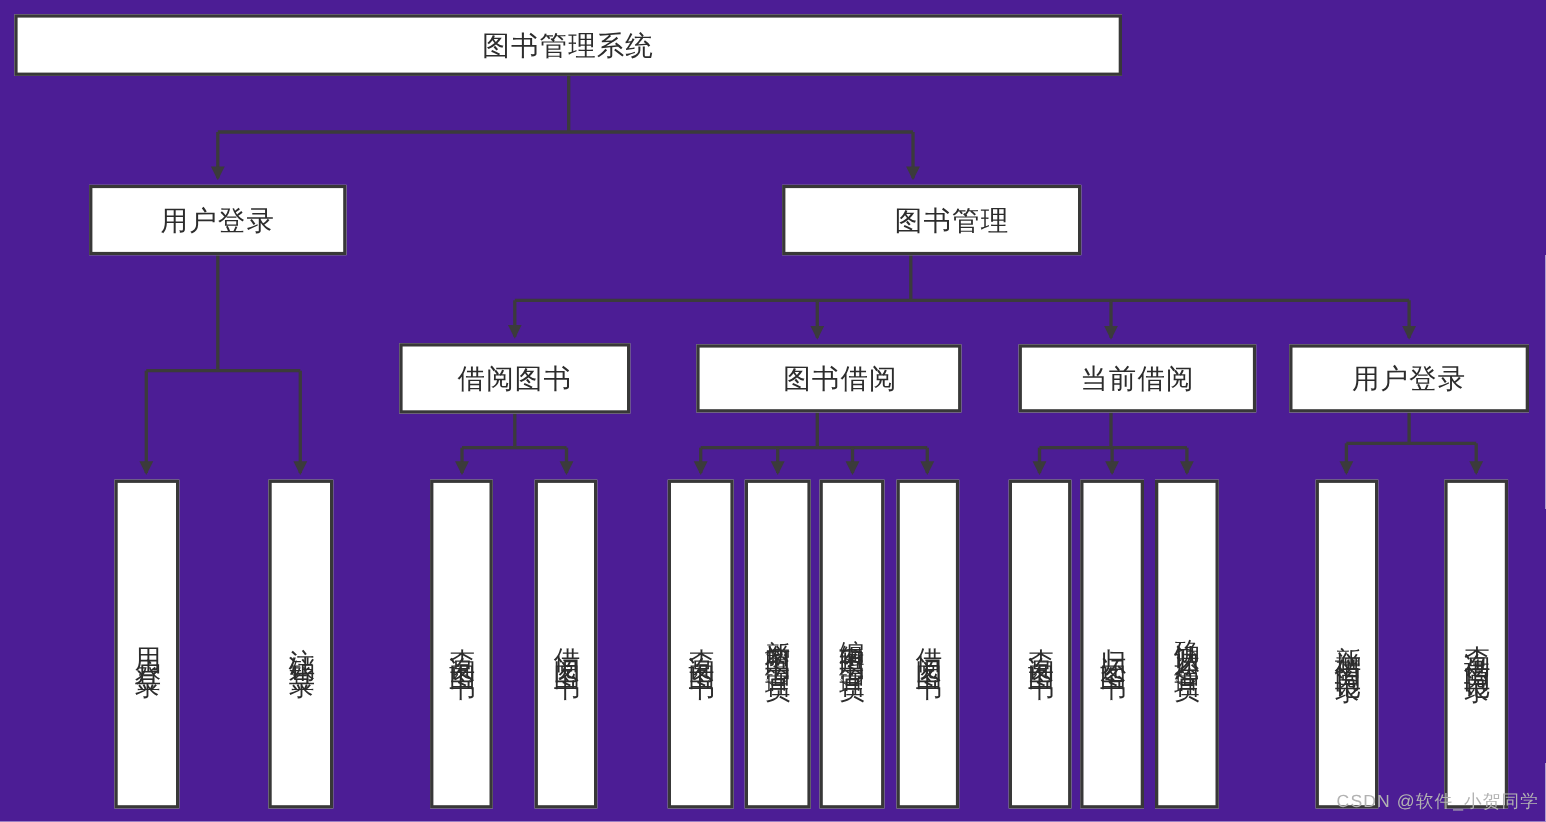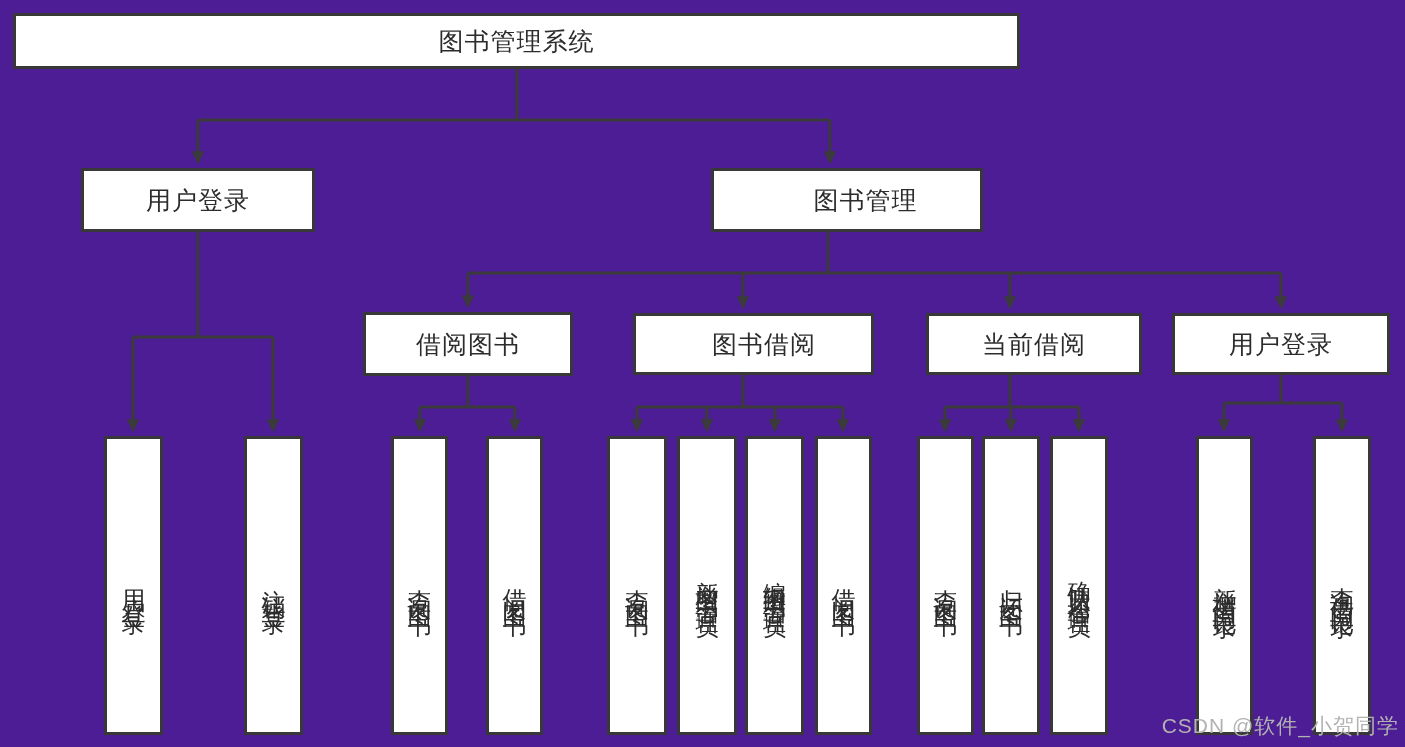--- a/index.html
+++ b/index.html
@@ -41,21 +41,21 @@
     font-size:24px;
     letter-spacing:8px;
     line-height:1;
     white-space:nowrap;
   }
   .vlabel.mid{letter-spacing:6px;}
   .vlabel.long{letter-spacing:5px;font-size:23px;}
   #watermark{
     position:absolute;
     right:6px;bottom:7px;
-    font-size:21px;
+    font-size:16px;
     color:#b2b2b2;
     letter-spacing:1px;
     z-index:3;
     white-space:nowrap;
   }
 </style>
 </head>
 <body>
 
 <div id="canvas">

